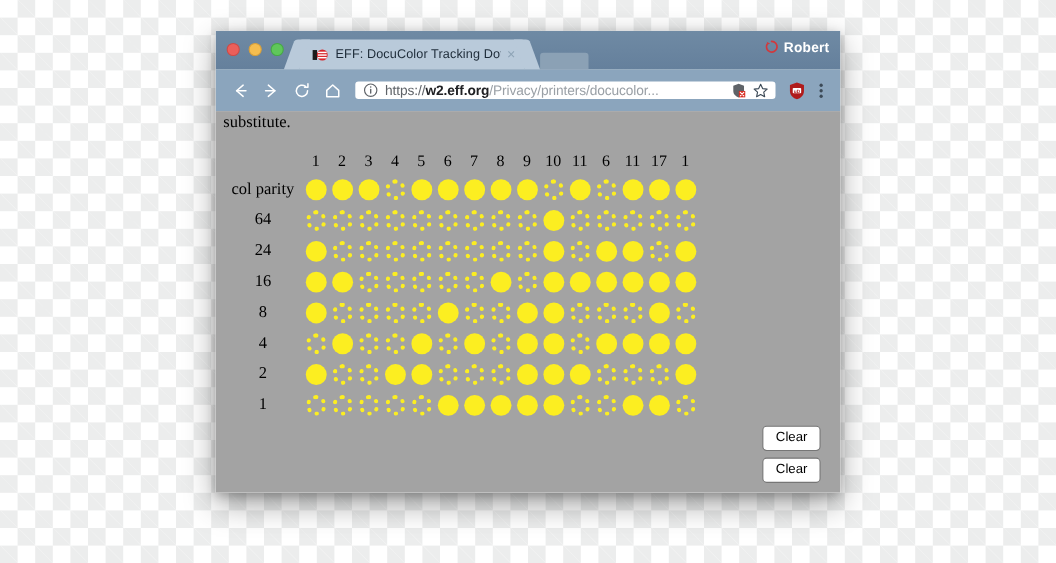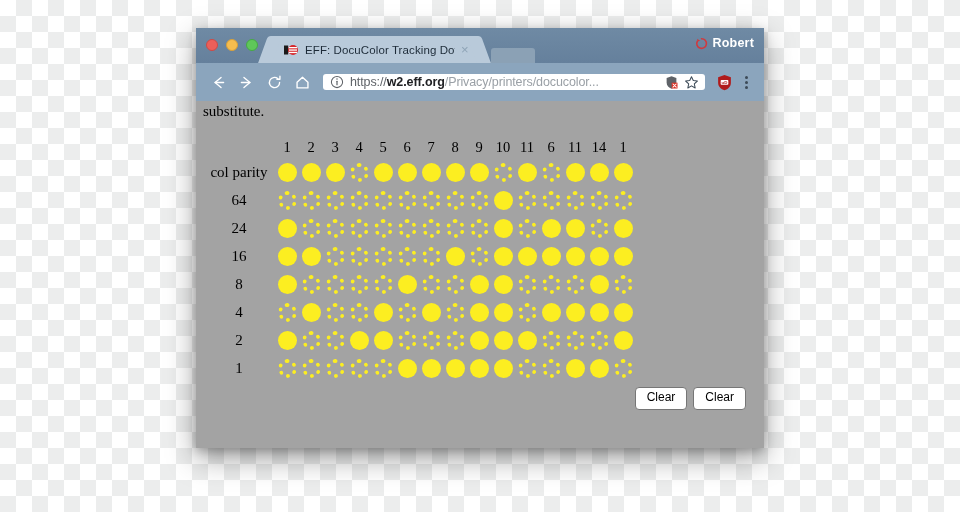--- a/index.html
+++ b/index.html
@@ -161,21 +161,21 @@
   .dot { width: 19px; height: 19px; border-radius: 50%; margin: 0 auto; display: block; }
   .dot.on  { background: #fcee21; }
   .dot.off {
     background: transparent;
     border: 4px dotted #fcee21;
     width: 19px; height: 19px;
   }
 
   #buttons {
     position: absolute; right: 18px; top: 286px;
-    display: flex; gap: 6px;
+    display: flex; gap: 6px; flex-direction: column;
   }
   .formbtn {
     font-family: "Liberation Sans", sans-serif;
     font-size: 12px; color: #000;
     background: #ffffff;
     border: 1px solid #767676;
     border-radius: 4px;
     padding: 3px 11px 4px 11px;
     line-height: 1.15;
   }
@@ -304,21 +304,21 @@
               <td class="colhead">4</td>
               <td class="colhead">5</td>
               <td class="colhead">6</td>
               <td class="colhead">7</td>
               <td class="colhead">8</td>
               <td class="colhead">9</td>
               <td class="colhead">10</td>
               <td class="colhead">11</td>
               <td class="colhead">6</td>
               <td class="colhead">11</td>
-              <td class="colhead">14</td>
+              <td class="colhead">17</td>
               <td class="colhead">1</td>
             </tr>
             <tr>
               <td class="rowlabel">col parity</td>
               <td class="cell">
                 <span class="dot on"></span>
               </td>
               <td class="cell">
                 <span class="dot on"></span>
               </td>

